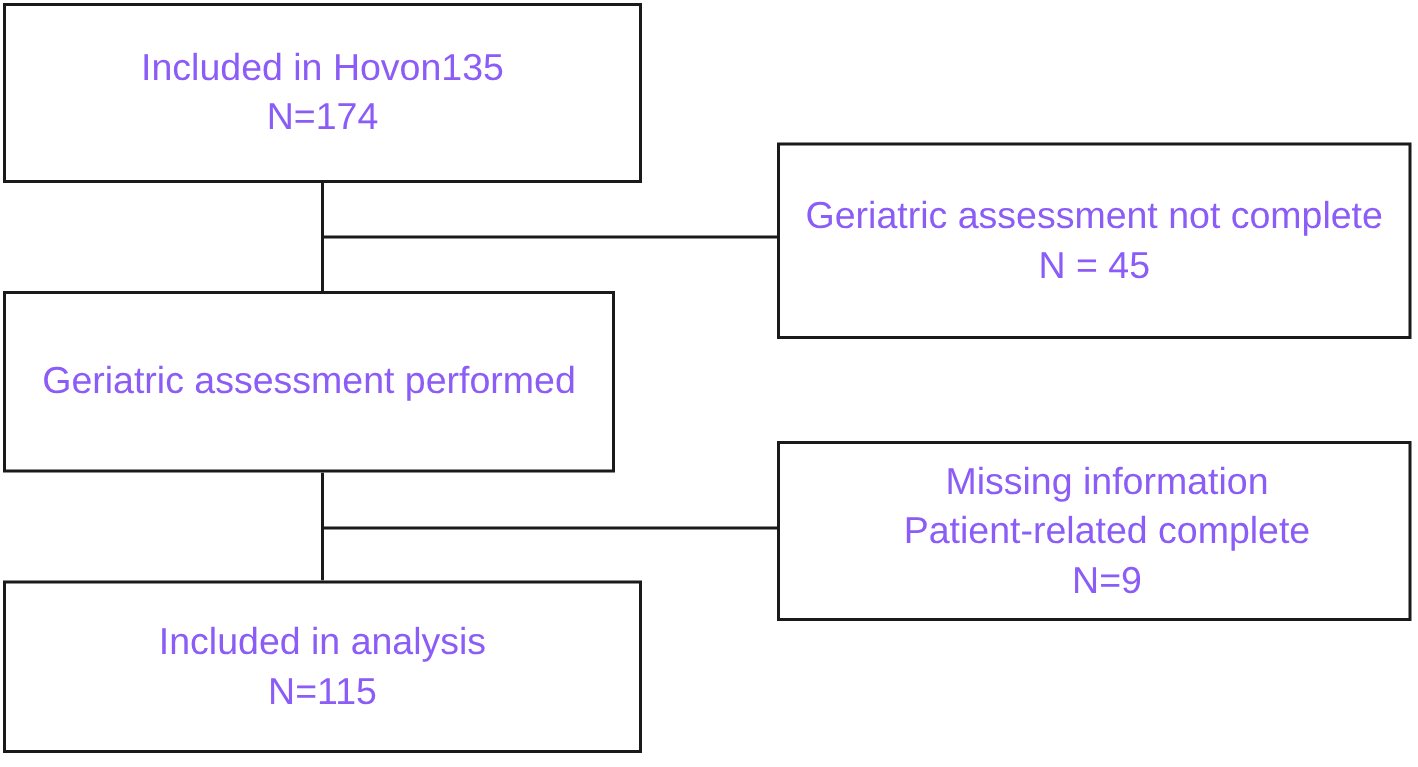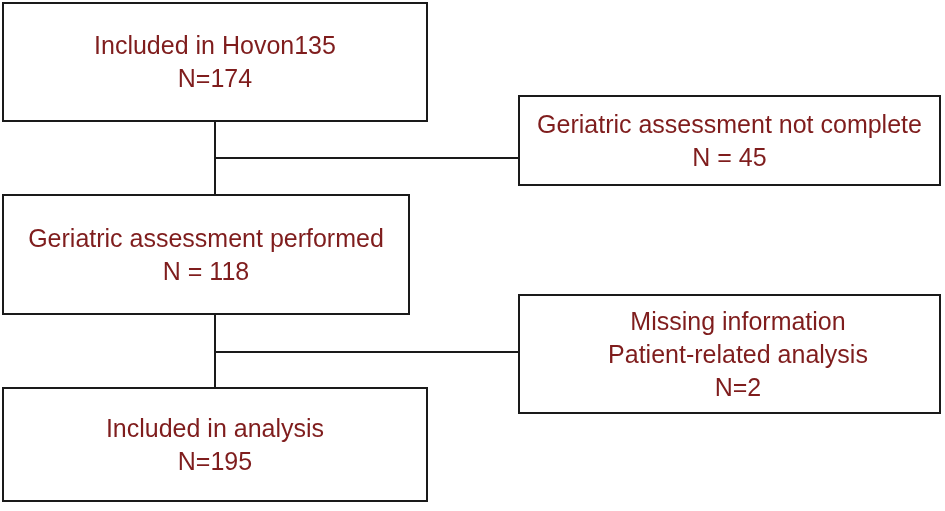--- a/index.html
+++ b/index.html
@@ -6,21 +6,21 @@
     margin: 0;
     padding: 0;
     background: #ffffff;
   }
   .canvas {
     position: relative;
     width: 945px;
     height: 511px;
     background: #ffffff;
     font-family: "Liberation Sans", "DejaVu Sans", sans-serif;
-    color: #7f1d1d;
+    color: #8b5cf6;
     overflow: hidden;
   }
   .node {
     position: absolute;
     box-sizing: border-box;
     border: 2px solid #1a1a1a;
     background: #ffffff;
     display: flex;
     flex-direction: column;
     align-items: center;
@@ -31,21 +31,21 @@
     z-index: 2;
   }
   .node span { display: block; white-space: nowrap; }
 
   
   .box-included-hovon135 { left: 2px;   top: 2px;   width: 426px; height: 120px; }
   .box-ga-performed      { left: 2px;   top: 194px; width: 408px; height: 121px; }
   .box-included-analysis { left: 2px;   top: 387px; width: 426px; height: 115px; }
 
   
-  .box-ga-not-complete   { left: 518px; top: 95px;  width: 423px; height: 91px; }
+  .box-ga-not-complete   { left: 518px; top: 95px;  width: 423px; height: 131px; }
   .box-missing-info      { left: 518px; top: 294px; width: 423px; height: 120px; padding-left: 17px; }
 
   
   .line {
     position: absolute;
     background: #1a1a1a;
     z-index: 1;
   }
   .v-line-1 { left: 214px; top: 122px; width: 2px;   height: 72px; }
   .h-line-1 { left: 214px; top: 157px; width: 304px; height: 2px;  }
@@ -67,27 +67,26 @@
     <span>N=174</span>
   </div>
 
   <div class="node box-ga-not-complete">
     <span>Geriatric assessment not complete</span>
     <span>N = 45</span>
   </div>
 
   <div class="node box-ga-performed">
     <span>Geriatric assessment performed</span>
-    <span>N = 118</span>
   </div>
 
   <div class="node box-missing-info">
     <span>Missing information</span>
-    <span>Patient-related analysis</span>
-    <span>N=2</span>
+    <span>Patient-related complete</span>
+    <span>N=9</span>
   </div>
 
   <div class="node box-included-analysis">
     <span>Included in analysis</span>
-    <span>N=195</span>
+    <span>N=115</span>
   </div>
 
 </div>
 
 </body></html>

